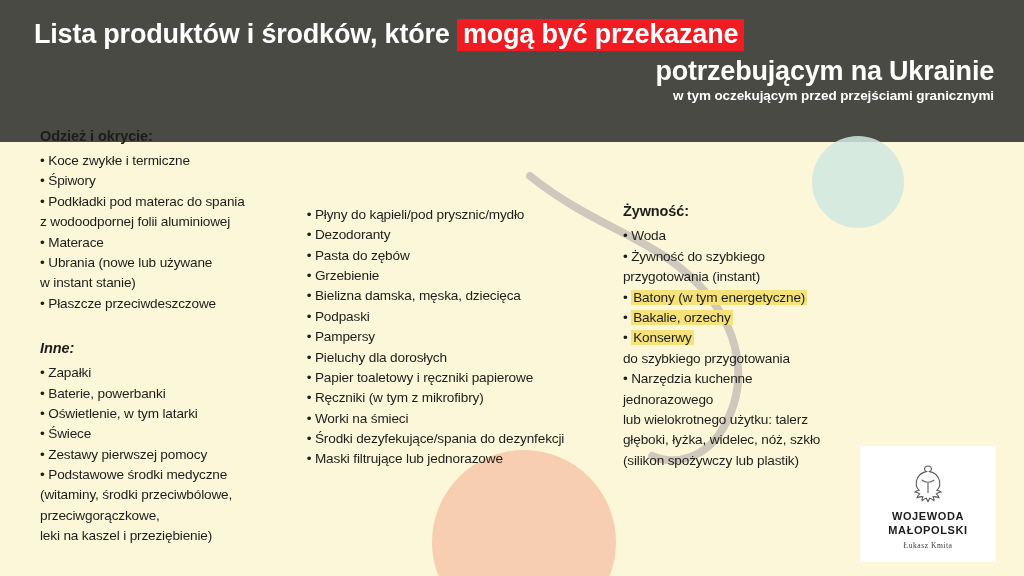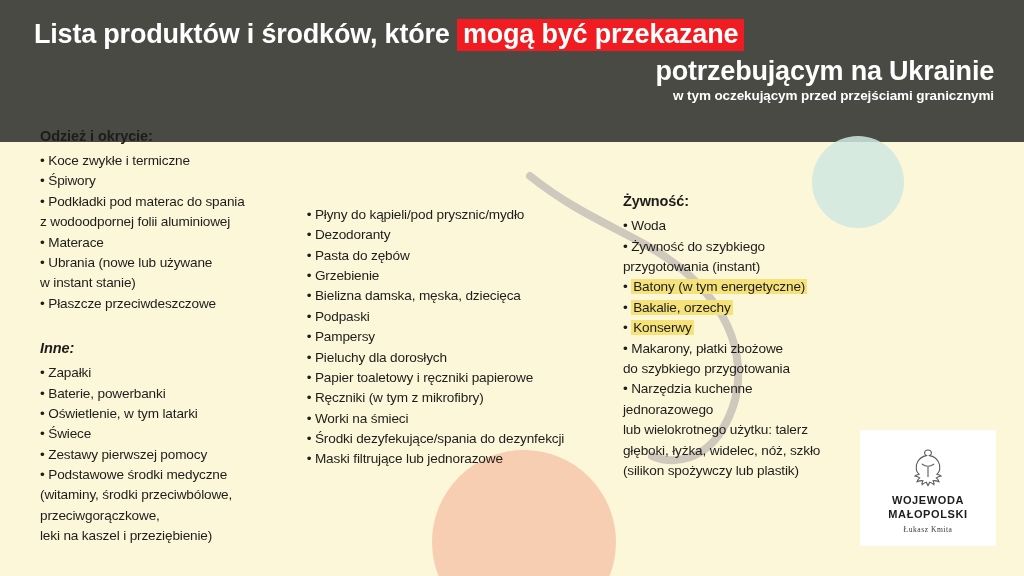--- a/index.html
+++ b/index.html
@@ -117,21 +117,21 @@
     background: #f6e27a;
     display: inline;
     padding: 0 2px;
     box-decoration-break: clone;
     -webkit-box-decoration-break: clone;
   }
 
   
   .logo-box {
     position: absolute;
-    right: 28px; bottom: 30px;
+    right: 28px; bottom: 14px;
     width: 136px; height: 116px;
     background: #ffffff;
     display: flex;
     flex-direction: column;
     align-items: center;
     justify-content: center;
     padding-top: 4px;
   }
   .eagle { margin-bottom: 4px; }
   .logo-t1 {
@@ -213,21 +213,20 @@
 
     <div class="col col3 mint-text">
       <div class="col-head">Żywność:</div>
       <ul>
         <li class="bullet"><span>Woda</span></li>
         <li class="bullet"><span>Żywność do szybkiego</span></li>
         <li class="cont"><span>przygotowania (instant)</span></li>
         <li class="bullet"><span class="amber-hl">Batony (w tym energetyczne)</span></li>
         <li class="bullet"><span class="amber-hl">Bakalie, orzechy</span></li>
         <li class="bullet"><span class="amber-hl">Konserwy</span></li>
-        <li class="bullet"><span>Makarony, płatki zbożowe</span></li>
         <li class="cont"><span>do szybkiego przygotowania</span></li>
         <li class="bullet"><span>Narzędzia kuchenne</span></li>
         <li class="cont"><span>jednorazowego</span></li>
         <li class="cont"><span>lub wielokrotnego użytku: talerz</span></li>
         <li class="cont"><span>głęboki, łyżka, widelec, nóż, szkło</span></li>
         <li class="cont"><span>(silikon spożywczy lub plastik)</span></li>
       </ul>
     </div>
   </div>
 

